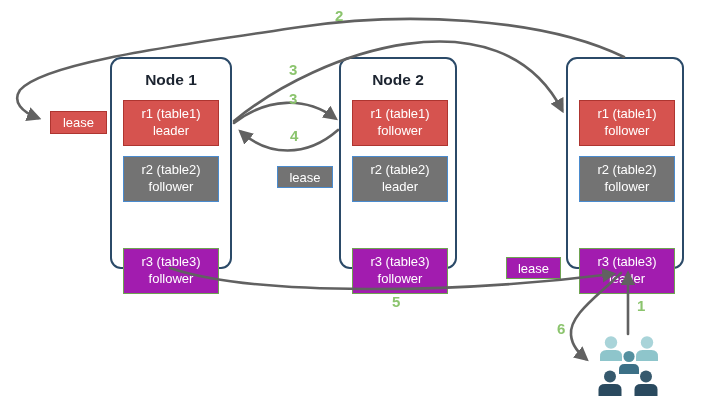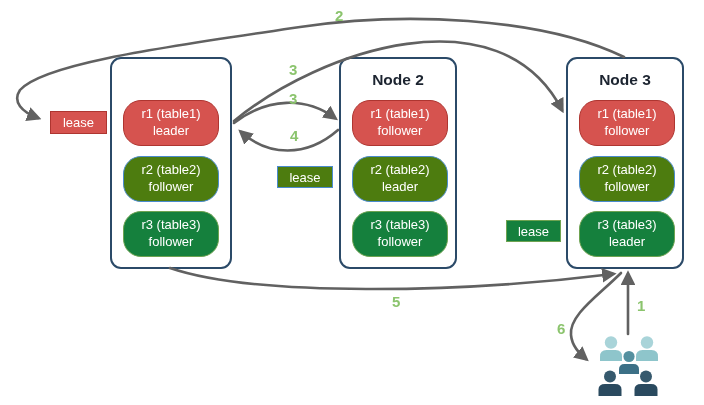--- a/index.html
+++ b/index.html
@@ -8,28 +8,28 @@
     font-family:"Liberation Sans", sans-serif;
   }
   .node{
     position:absolute;background:#ffffff;border:2px solid #2b4a68;border-radius:11px;
     box-sizing:border-box;
   }
   .node-title{
     text-align:center;font-weight:700;font-size:15.5px;color:#1c2430;margin-top:12px;
   }
   .replica{
-    position:absolute;left:11px;width:96px;height:46px;border-radius:18px;
+    position:absolute;left:11px;width:96px;height:46px;border-radius:0;
     color:#ffffff;font-size:13px;line-height:1.28;text-align:center;
     display:flex;flex-direction:column;justify-content:center;box-sizing:border-box;
   }
   .replica span{display:block;}
   .red{background:#d6534f;border:1.5px solid #ae3530;}
-  .blue{background:#4d7c0f;border:1.5px solid #4a8bce;}
-  .green{background:#15803d;border:1.5px solid #6ea351;}
+  .blue{background:#737373;border:1.5px solid #4a8bce;}
+  .green{background:#a21caf;border:1.5px solid #6ea351;margin-top:37px;}
   .lease{
     position:absolute;border-radius:0;color:#ffffff;font-size:13px;
     display:flex;align-items:center;justify-content:center;box-sizing:border-box;
   }
   .step{
     position:absolute;color:#8bc46d;font-weight:700;font-size:15px;
   }
   svg.arrows{position:absolute;left:0;top:0;pointer-events:none;}
   svg.users{position:absolute;}
   .arrow{fill:none;stroke:#616161;stroke-width:2.6;stroke-linecap:round;}
@@ -37,20 +37,21 @@
 </head>
 <body>
 
 <div class="canvas">
 
   <div class="lease red" style="left:50px;top:111px;width:57px;height:23px;">lease</div>
   <div class="lease blue" style="left:277px;top:166px;width:56px;height:22px;">lease</div>
   <div class="lease green" style="left:506px;top:220px;width:55px;height:22px;">lease</div>
 
   <div class="node" style="left:110px;top:57px;width:122px;height:212px;">
+    <div class="node-title">Node 1</div>
     <div class="replica red" style="top:41px;">
       <span>r1 (table1)</span>
       <span>leader</span>
     </div>
     <div class="replica blue" style="top:97px;">
       <span>r2 (table2)</span>
       <span>follower</span>
     </div>
     <div class="replica green" style="top:152px;">
       <span>r3 (table3)</span>
@@ -68,21 +69,20 @@
       <span>r2 (table2)</span>
       <span>leader</span>
     </div>
     <div class="replica green" style="top:152px;">
       <span>r3 (table3)</span>
       <span>follower</span>
     </div>
   </div>
 
   <div class="node" style="left:566px;top:57px;width:118px;height:212px;">
-    <div class="node-title">Node 3</div>
     <div class="replica red" style="top:41px;">
       <span>r1 (table1)</span>
       <span>follower</span>
     </div>
     <div class="replica blue" style="top:97px;">
       <span>r2 (table2)</span>
       <span>follower</span>
     </div>
     <div class="replica green" style="top:152px;">
       <span>r3 (table3)</span>

